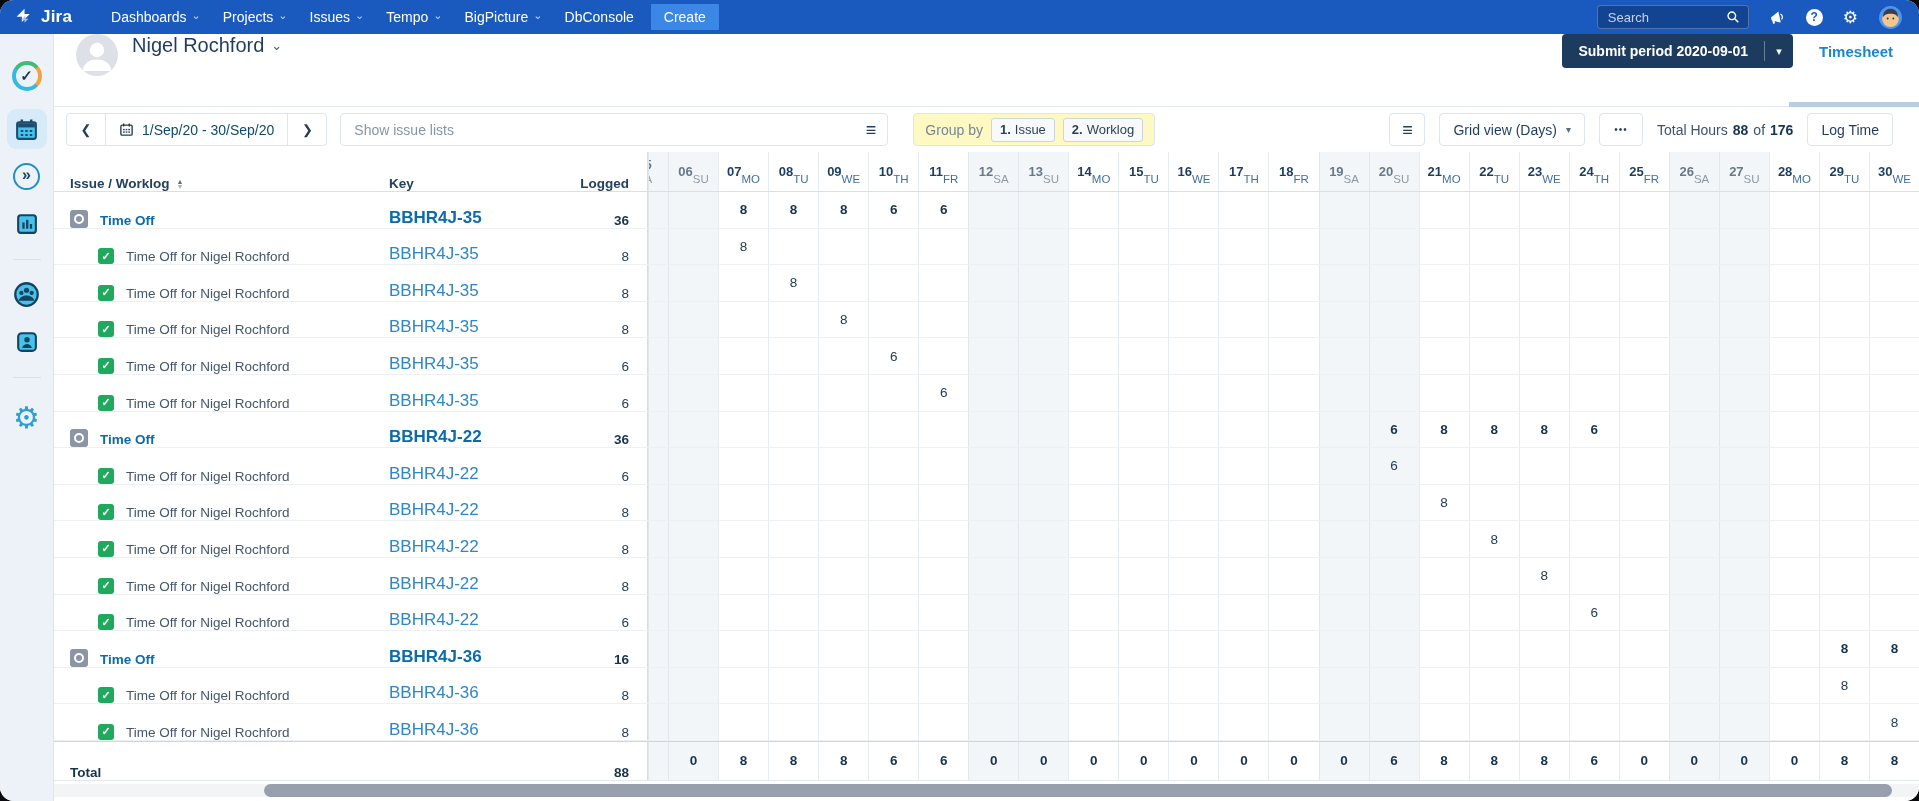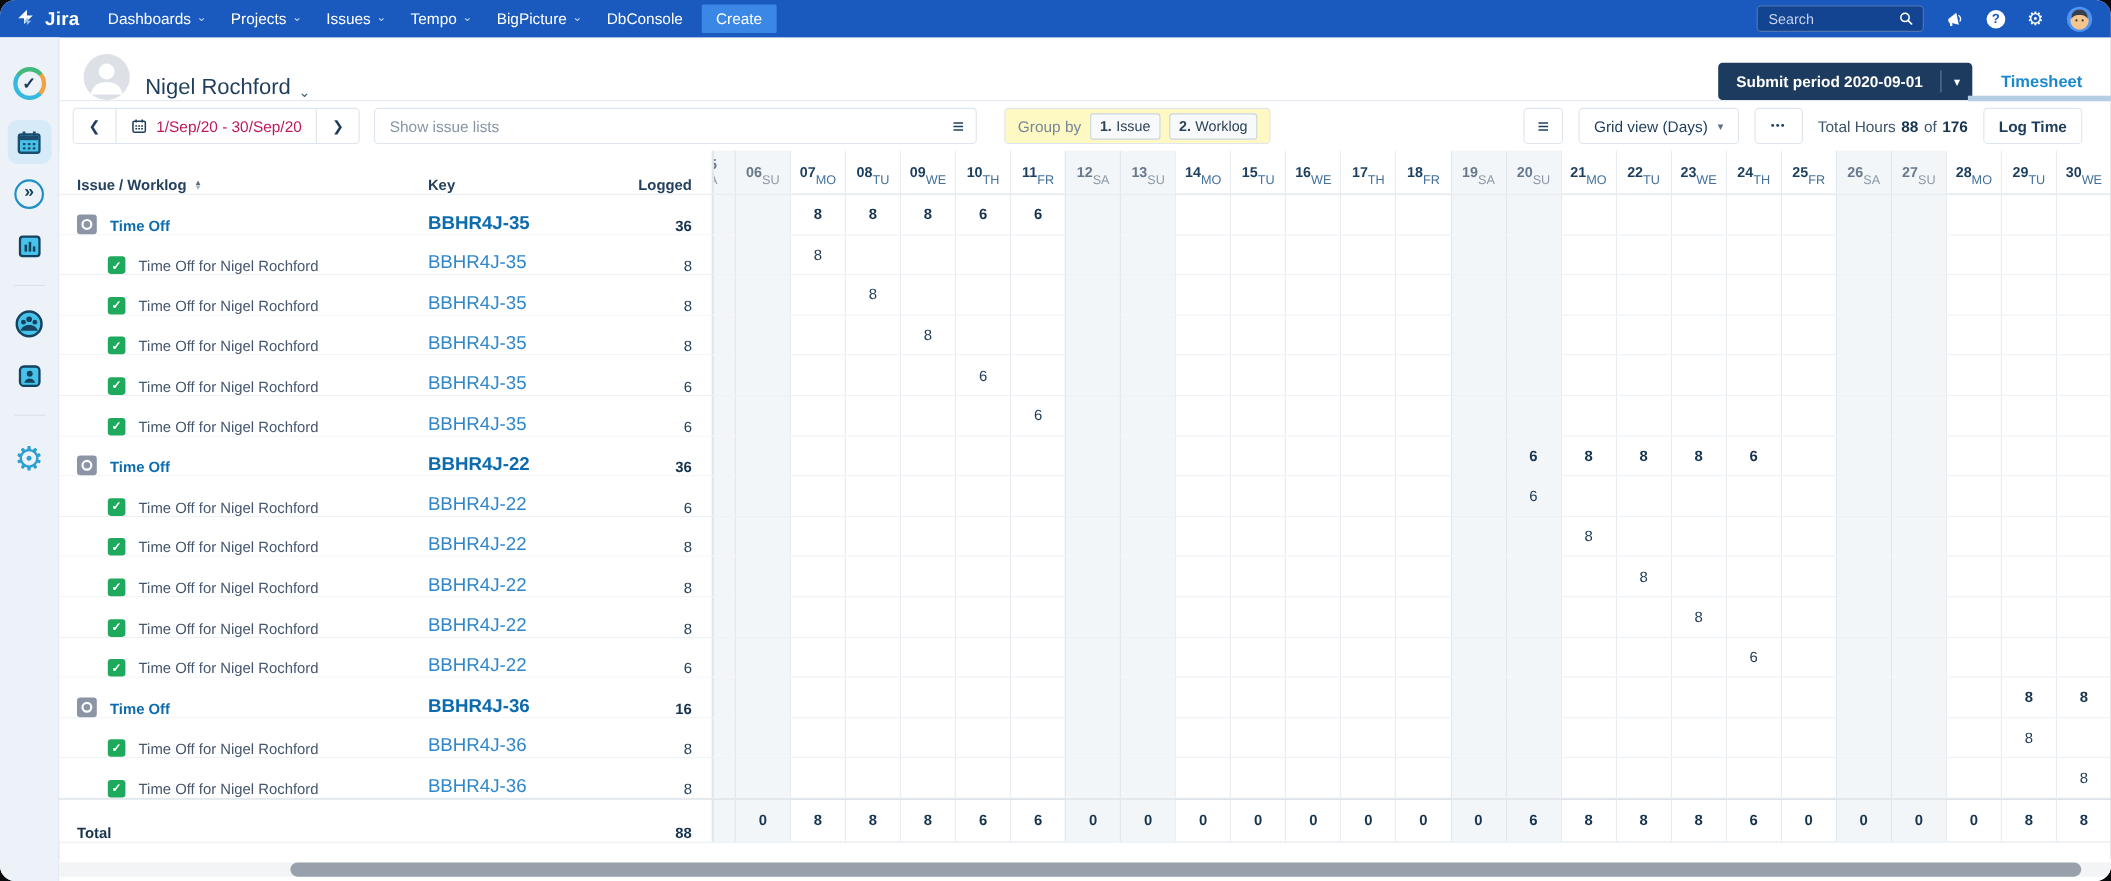--- a/index.html
+++ b/index.html
@@ -1,21 +1,21 @@
 <!DOCTYPE html>
 <html><head>
 <meta charset="utf-8">
 <style>
   html,body{margin:0;padding:0;background:#0b0b0d;font-family:"Liberation Sans",sans-serif;}
   *{box-sizing:border-box;}
   .window{width:1919px;height:801px;margin:0 auto;background:#fff;border-radius:14px;overflow:hidden;display:flex;flex-direction:column;}
 
   
   .topnav{height:34px;background:#1a5abe;display:flex;align-items:center;padding:0 16px 0 14px;flex:none;color:#fff;}
-  .brand{display:flex;align-items:flex-end;gap:6px;margin-right:15px;}
+  .brand{display:flex;align-items:center;gap:6px;margin-right:28px;}
   .brand .bname{font-size:17px;font-weight:700;letter-spacing:.2px;}
   .nav-menu{display:flex;align-items:center;height:100%;}
   .nav-item{display:flex;align-items:center;gap:5px;padding:0 11px;font-size:14px;height:100%;cursor:pointer;}
   .nav-item .caret{font-size:11px;color:#bcd2f5;margin-top:-3px;}
   .create-btn{background:#3b87e5;border-radius:1px;padding:5px 13px;font-size:14px;margin-left:6px;cursor:pointer;}
   .nav-right{margin-left:auto;display:flex;align-items:center;gap:20px;}
   .nav-search{width:152px;height:24px;background:rgba(9,30,66,.35);border:1px solid rgba(255,255,255,.25);border-radius:4px;display:flex;align-items:center;padding:0 8px;}
   .nav-search input{flex:1;background:transparent;border:0;outline:0;color:#fff;font-size:13px;font-family:"Liberation Sans",sans-serif;min-width:0;}
   .nav-search input::placeholder{color:#c3d3ef;}
   .help-badge{width:17px;height:17px;border-radius:50%;background:#fff;color:#1a5abe;font-size:12px;font-weight:700;display:flex;align-items:center;justify-content:center;}
@@ -26,52 +26,52 @@
   .sidebar{width:54px;flex:none;background:#ecf2f8;border-right:1px solid #dfe7ee;display:flex;flex-direction:column;align-items:center;padding-top:22px;}
   .side-btn{width:40px;height:40px;display:flex;align-items:center;justify-content:center;margin-bottom:7px;cursor:pointer;border-radius:9px;}
   .side-btn.active{background:#d7eaf7;}
   .side-div{width:28px;height:1px;background:#d9e2ea;margin:9px 0 14px;}
   .tempo-logo{width:30px;height:30px;border-radius:50%;position:relative;background:conic-gradient(from 210deg,#35b9e0 0 95deg,#44b97c 95deg 200deg,#f2a341 200deg 285deg,#35b9e0 285deg 360deg);display:flex;align-items:center;justify-content:center;}
   .tempo-logo::before{content:"";position:absolute;inset:4px;background:#ecf2f8;border-radius:50%;}
   .tempo-logo span{position:relative;font-weight:900;font-size:15px;color:#123a56;}
 
   
   .main{flex:1;display:flex;flex-direction:column;min-width:0;}
-  .page-header{height:58px;flex:none;display:flex;align-items:flex-end;padding:0 26px 0 22px;border-bottom:1px solid #e2e8ee;position:relative;}
+  .page-header{height:73px;flex:none;display:flex;align-items:flex-start;padding:0 26px 0 22px;border-bottom:1px solid #e2e8ee;position:relative;}
   .big-avatar{width:42px;height:42px;border-radius:50%;background:#dde1e7;overflow:hidden;flex:none;}
   .page-title{font-size:20px;color:#1f3d5c;margin-left:14px;}
   .title-caret{font-size:13px;color:#44607c;margin-left:7px;margin-top:4px;cursor:pointer;}
   .header-right{margin-left:auto;display:flex;align-items:center;gap:26px;}
   .submit-btn{background:#1d3b5e;color:#fff;border-radius:4px;height:34px;display:flex;align-items:center;overflow:hidden;cursor:pointer;}
   .submit-btn .lbl{padding:0 16px;font-size:14px;font-weight:700;}
   .submit-btn .sep{width:1px;height:20px;background:rgba(255,255,255,.35);}
   .submit-btn .dcaret{width:28px;text-align:center;font-size:11px;}
   .tab-timesheet{color:#1a87cf;font-size:15px;font-weight:700;cursor:pointer;}
   .tab-underline{position:absolute;right:0;bottom:-1px;width:130px;height:5px;background:#b5cee4;}
 
   
   .toolbar{height:45px;flex:none;display:flex;align-items:center;padding:0 26px 0 12px;gap:13px;}
   .seg{display:flex;align-items:stretch;border:1px solid #dfe5ec;border-radius:4px;height:33px;overflow:hidden;background:#fff;}
   .seg .sbtn{width:38px;display:flex;align-items:center;justify-content:center;color:#1e3c5c;font-size:13px;cursor:pointer;}
-  .seg .smid{border-left:1px solid #dfe5ec;border-right:1px solid #dfe5ec;display:flex;align-items:center;gap:8px;padding:0 13px;font-size:14px;color:#be185d;cursor:pointer;}
+  .seg .smid{border-left:1px solid #dfe5ec;border-right:1px solid #dfe5ec;display:flex;align-items:center;gap:8px;padding:0 13px;font-size:14px;color:#0c4a6e;cursor:pointer;}
   .issue-filter{width:548px;height:33px;border:1px solid #dfe5ec;border-radius:4px;display:flex;align-items:center;padding:0 11px;background:#fff;}
   .issue-filter input{flex:1;border:0;outline:0;font-size:14px;color:#2b4257;font-family:"Liberation Sans",sans-serif;}
   .issue-filter input::placeholder{color:#8795a6;}
   .burger{color:#1e3c5c;font-size:18px;font-weight:700;line-height:1;cursor:pointer;}
   .groupby{height:33px;border:1px solid #dfe5ec;border-radius:4px;display:flex;align-items:center;gap:8px;padding:0 11px;background:#fef9c3;margin-left:12px;}
   .groupby .glbl{color:#76869a;font-size:14px;}
   .chip{height:24px;border:1px solid #ccd5dd;background:#f7f9fa;border-radius:3px;display:flex;align-items:center;gap:4px;padding:0 8px;font-size:13px;color:#2b4257;cursor:pointer;}
   .chip b{font-weight:700;}
   .tb-right{margin-left:auto;display:flex;align-items:center;gap:14px;}
   .tbtn{height:33px;border:1px solid #dfe5ec;border-radius:4px;background:#fff;display:flex;align-items:center;gap:9px;padding:0 13px;font-size:14px;color:#1e3c5c;cursor:pointer;}
   .tbtn.icon-only{width:36px;justify-content:center;padding:0;}
   .tbtn .dd{font-size:10px;color:#56708a;}
   .total-hours{font-size:14px;color:#3c536b;display:flex;gap:5px;align-items:center;white-space:nowrap;}
   .total-hours b{color:#17344f;}
-  .logtime{font-weight:700;text-align:right;}
+  .logtime{font-weight:400;text-align:right;}
 
   
   .sheet{flex:1;display:flex;flex-direction:column;min-height:0;}
   .trow{display:flex;flex:none;height:36.6px;border-bottom:1px solid #eef1f4;}
   .trow.thead{height:40px;border-bottom:1px solid #d9e1e8;}
   .trow.total{height:40px;border-top:1px solid #ccd6df;border-bottom:1px solid #e4e9ee;}
   .row-left{width:594px;flex:none;display:flex;align-items:flex-end;padding:0 18px 0 16px;border-right:1px solid #d6dee5;background:#fff;}
   .hl-name{flex:1;display:flex;align-items:center;gap:7px;font-size:13.5px;font-weight:700;color:#24415e;}
   .sort{display:inline-flex;flex-direction:column;line-height:5px;font-size:7px;}
   .sort .s1{color:#5a6b7b;} .sort .s2{color:#a7b2bf;}

